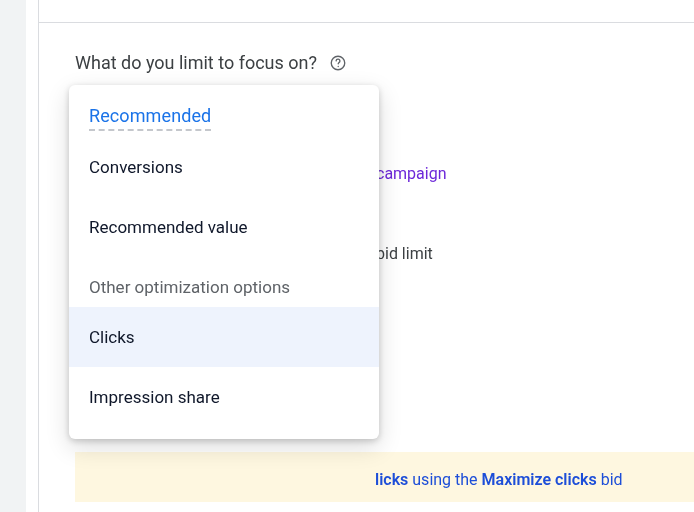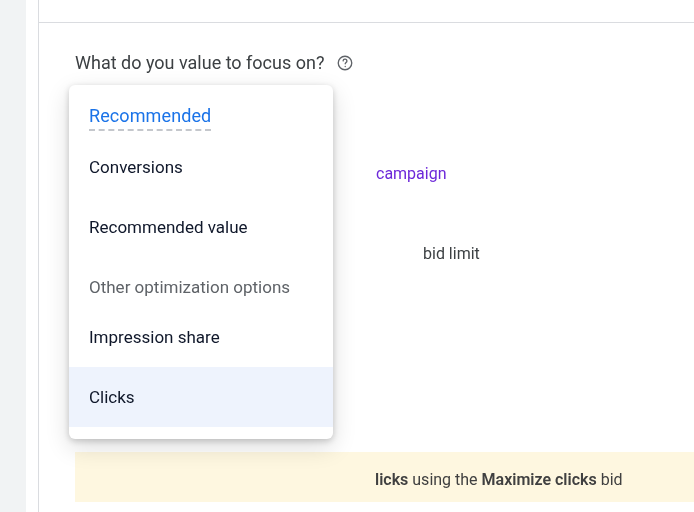--- a/index.html
+++ b/index.html
@@ -60,40 +60,39 @@
     top: 164px;
     font-size: 16px;
     color: #6d28d9;
   }
   .bg-text-b {
     position: absolute;
     left: 376px;
     top: 244px;
     font-size: 16px;
     color: #3c4043;
-    margin-left: 47px;
   }
   .info-strip {
     position: absolute;
     left: 75px;
     right: 0;
     top: 452px;
     height: 50px;
     background: #fef7e0;
     padding: 18px 12px 0 300px;
     font-size: 16px;
-    color: #404040;
+    color: #1d4ed8;
     white-space: nowrap;
   }
   .info-strip b { font-weight: 600; }
   .dropdown {
     position: absolute;
     left: 69px;
     top: 85px;
-    width: 264px;
+    width: 310px;
     background: #ffffff;
     border-radius: 6px;
     box-shadow: 0 2px 6px rgba(0,0,0,0.18), 0 8px 24px rgba(0,0,0,0.14);
     padding: 10px 0 12px 0;
   }
   .dd-header {
     padding: 10px 20px 6px 20px;
   }
   .rec-label {
     display: inline-block;
@@ -119,21 +118,21 @@
   }
 </style>
 </head>
 <body>
 
 <div class="left-gutter"></div>
 <div class="vert-rule"></div>
 <div class="top-rule"></div>
 
 <div class="prompt-row">
-  <span>What do you value to focus on?</span>
+  <span>What do you limit to focus on?</span>
   <span class="help-icon">
     <svg viewBox="0 0 24 24" width="18" height="18" fill="none" stroke="currentColor" stroke-width="1.8">
       <circle cx="12" cy="12" r="9"></circle>
       <path d="M9.5 9.2a2.5 2.5 0 0 1 5 .3c0 1.5-2.2 2-2.2 3.5" stroke-linecap="round"></path>
       <circle cx="12.3" cy="16.6" r="0.9" fill="currentColor" stroke="none"></circle>
     </svg>
   </span>
 </div>
 
 <div class="bg-text-a">campaign</div>
@@ -146,15 +145,15 @@
   <span>bid</span>
 </div>
 
 <div class="dropdown">
   <div class="dd-header">
     <span class="rec-label">Recommended</span>
   </div>
   <div class="dd-item">Conversions</div>
   <div class="dd-item">Recommended value</div>
   <div class="dd-section">Other optimization options</div>
+  <div class="dd-item hover">Clicks</div>
   <div class="dd-item">Impression share</div>
-  <div class="dd-item hover">Clicks</div>
 </div>
 
 </body></html>

